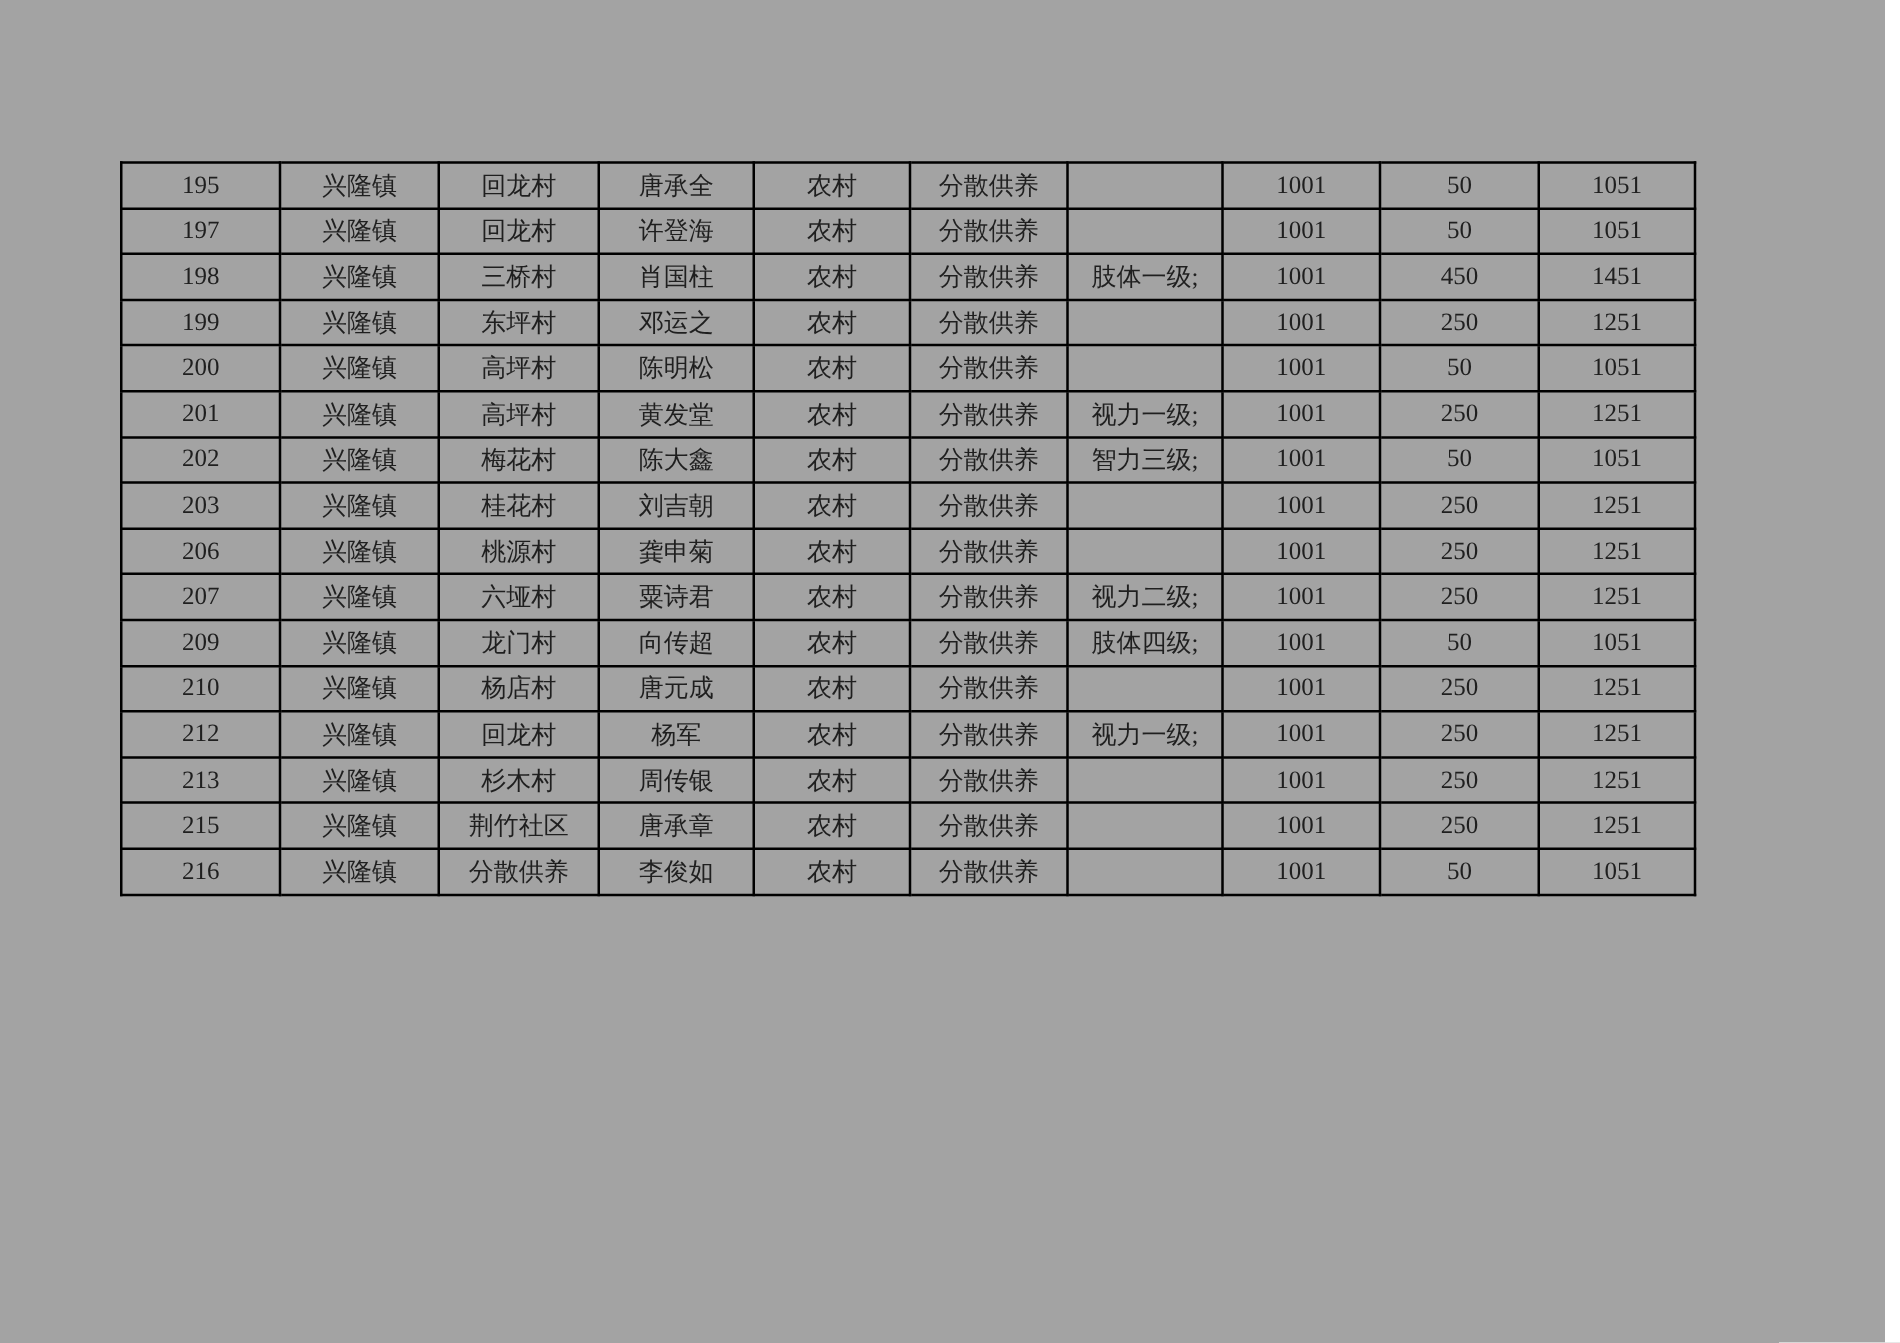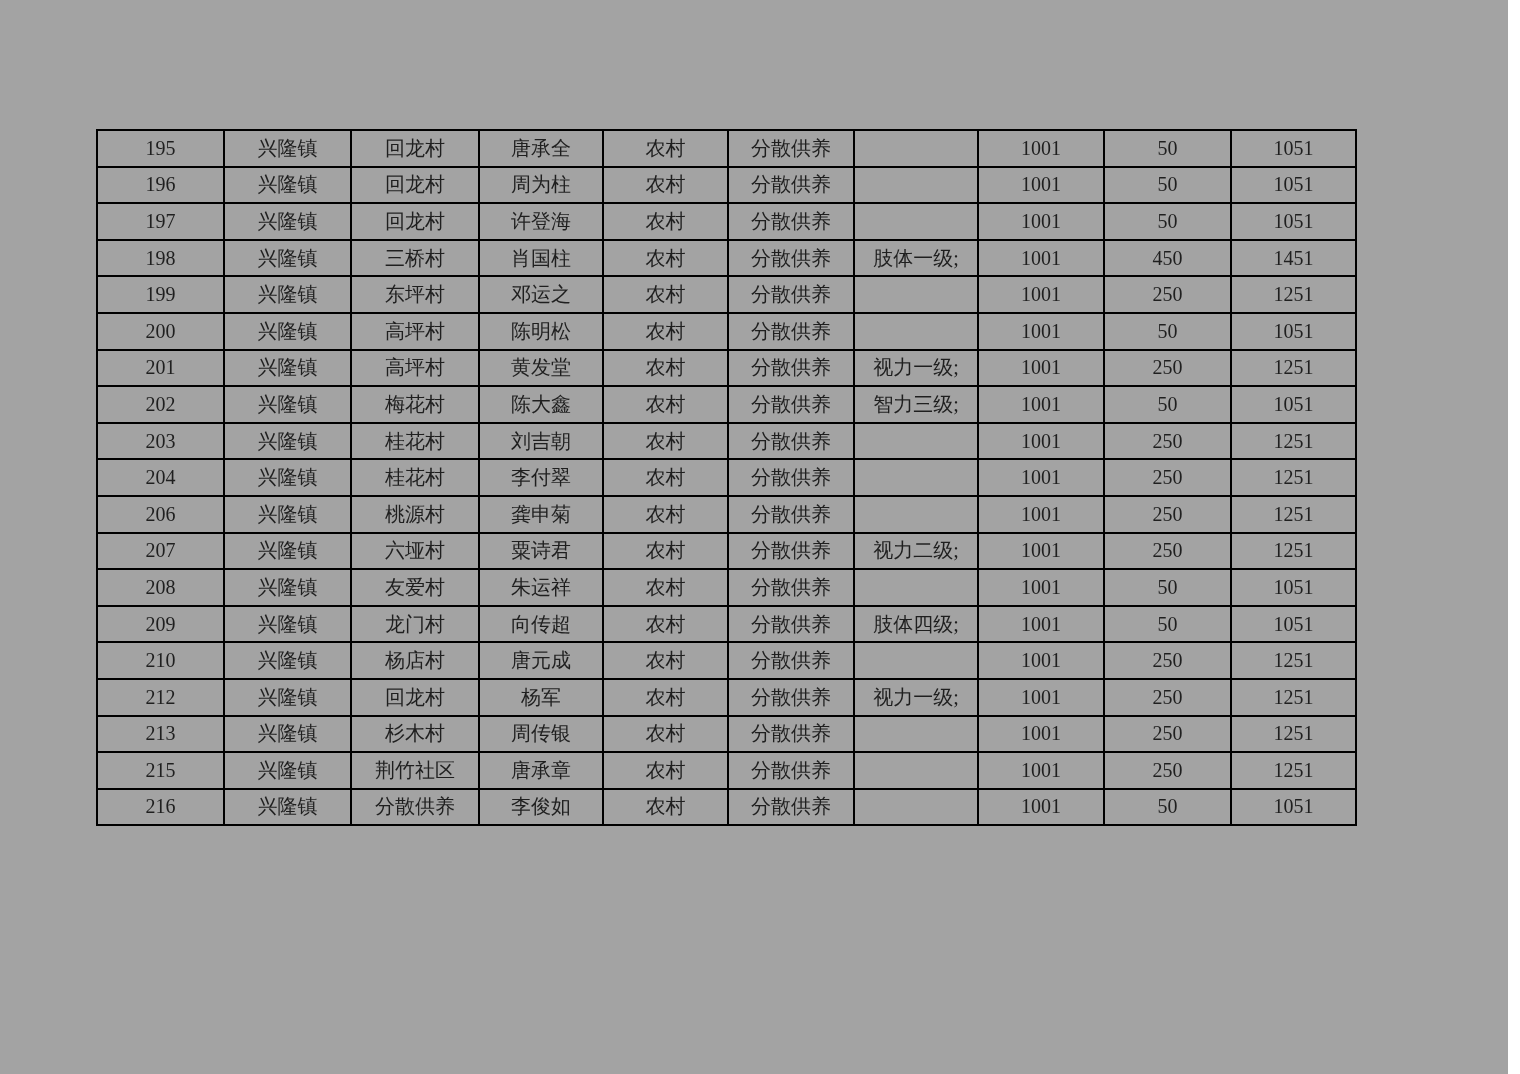--- a/index.html
+++ b/index.html
@@ -69,32 +69,20 @@
           <td>回龙村</td>
           <td>唐承全</td>
           <td>农村</td>
           <td>分散供养</td>
           <td></td>
           <td>1001</td>
           <td>50</td>
           <td>1051</td>
         </tr>
         <tr>
-          <td>196</td>
-          <td>兴隆镇</td>
-          <td>回龙村</td>
-          <td>周为柱</td>
-          <td>农村</td>
-          <td>分散供养</td>
-          <td></td>
-          <td>1001</td>
-          <td>50</td>
-          <td>1051</td>
-        </tr>
-        <tr>
           <td>197</td>
           <td>兴隆镇</td>
           <td>回龙村</td>
           <td>许登海</td>
           <td>农村</td>
           <td>分散供养</td>
           <td></td>
           <td>1001</td>
           <td>50</td>
           <td>1051</td>
@@ -165,32 +153,20 @@
           <td>桂花村</td>
           <td>刘吉朝</td>
           <td>农村</td>
           <td>分散供养</td>
           <td></td>
           <td>1001</td>
           <td>250</td>
           <td>1251</td>
         </tr>
         <tr>
-          <td>204</td>
-          <td>兴隆镇</td>
-          <td>桂花村</td>
-          <td>李付翠</td>
-          <td>农村</td>
-          <td>分散供养</td>
-          <td></td>
-          <td>1001</td>
-          <td>250</td>
-          <td>1251</td>
-        </tr>
-        <tr>
           <td>206</td>
           <td>兴隆镇</td>
           <td>桃源村</td>
           <td>龚申菊</td>
           <td>农村</td>
           <td>分散供养</td>
           <td></td>
           <td>1001</td>
           <td>250</td>
           <td>1251</td>
@@ -199,32 +175,20 @@
           <td>207</td>
           <td>兴隆镇</td>
           <td>六垭村</td>
           <td>粟诗君</td>
           <td>农村</td>
           <td>分散供养</td>
           <td>视力二级;</td>
           <td>1001</td>
           <td>250</td>
           <td>1251</td>
-        </tr>
-        <tr>
-          <td>208</td>
-          <td>兴隆镇</td>
-          <td>友爱村</td>
-          <td>朱运祥</td>
-          <td>农村</td>
-          <td>分散供养</td>
-          <td></td>
-          <td>1001</td>
-          <td>50</td>
-          <td>1051</td>
         </tr>
         <tr>
           <td>209</td>
           <td>兴隆镇</td>
           <td>龙门村</td>
           <td>向传超</td>
           <td>农村</td>
           <td>分散供养</td>
           <td>肢体四级;</td>
           <td>1001</td>

